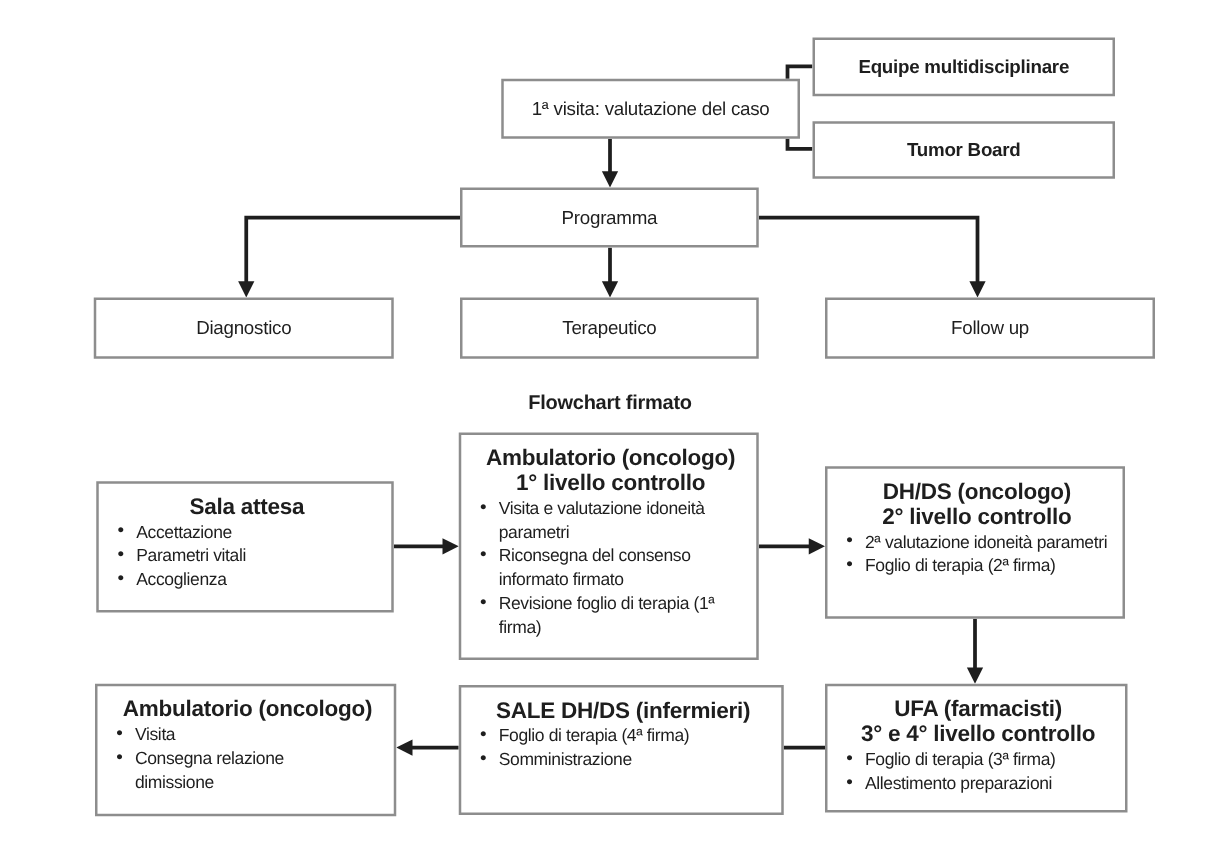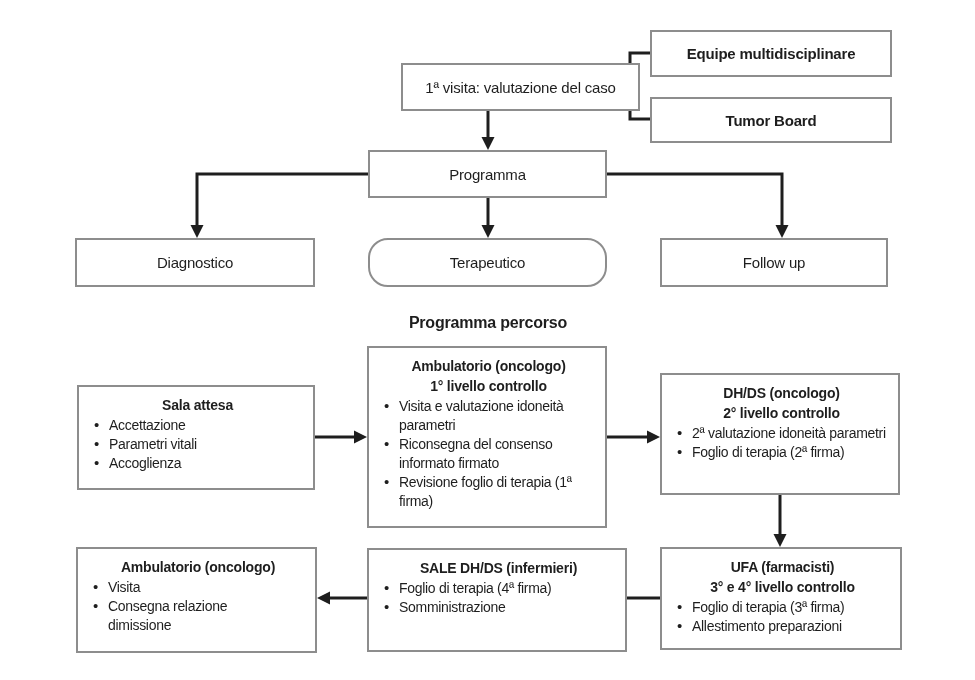--- a/index.html
+++ b/index.html
@@ -21,21 +21,21 @@
   }
   .simple {
     display:flex; align-items:center; justify-content:center;
     font-size:15px; text-align:center; letter-spacing:-0.2px;
   }
   .simple.bold { font-weight:bold; }
 
   .detail { padding:8px 6px 4px 9px; font-size:14px; }
   .box-title {
     font-weight:bold; text-align:center;
-    font-size:14px; line-height:20px; letter-spacing:-0.2px;
+    font-size:18px; line-height:20px; letter-spacing:-0.2px;
   }
   ul.bullets { list-style:none; margin:1px 0 0 0; padding:0; }
   ul.bullets li {
     position:relative; padding-left:21px;
     line-height:19px; letter-spacing:-0.3px;
   }
   ul.bullets li::before {
     content:"\2022";
     position:absolute; left:6px; top:-1px; font-size:15px;
   }
@@ -114,29 +114,29 @@
   </div>
 
   <div class="box simple" style="left:75px; top:238px; width:240px; height:49px;">
     <span>Diagnostico</span>
   </div>
 
   <div class="box simple" style="left:368px; top:150px; width:239px; height:48px;">
     <span>Programma</span>
   </div>
 
-  <div class="box simple" style="left:368px; top:238px; width:239px; height:49px;border-radius:20px;">
+  <div class="box simple" style="left:368px; top:238px; width:239px; height:49px;">
     <span>Terapeutico</span>
   </div>
 
-  <div class="box simple" style="left:660px; top:238px; width:228px; height:49px;">
+  <div class="box simple" style="left:660px; top:238px; width:264px; height:49px;">
     <span>Follow up</span>
   </div>
 
-  <div class="section-title">Programma percorso</div>
+  <div class="section-title">Flowchart firmato</div>
 
   <div class="box detail" style="left:77px; top:385px; width:238px; height:105px;">
     <div class="box-title">Sala attesa</div>
     <ul class="bullets">
       <li>Accettazione</li>
       <li>Parametri vitali</li>
       <li>Accoglienza</li>
     </ul>
   </div>
 

